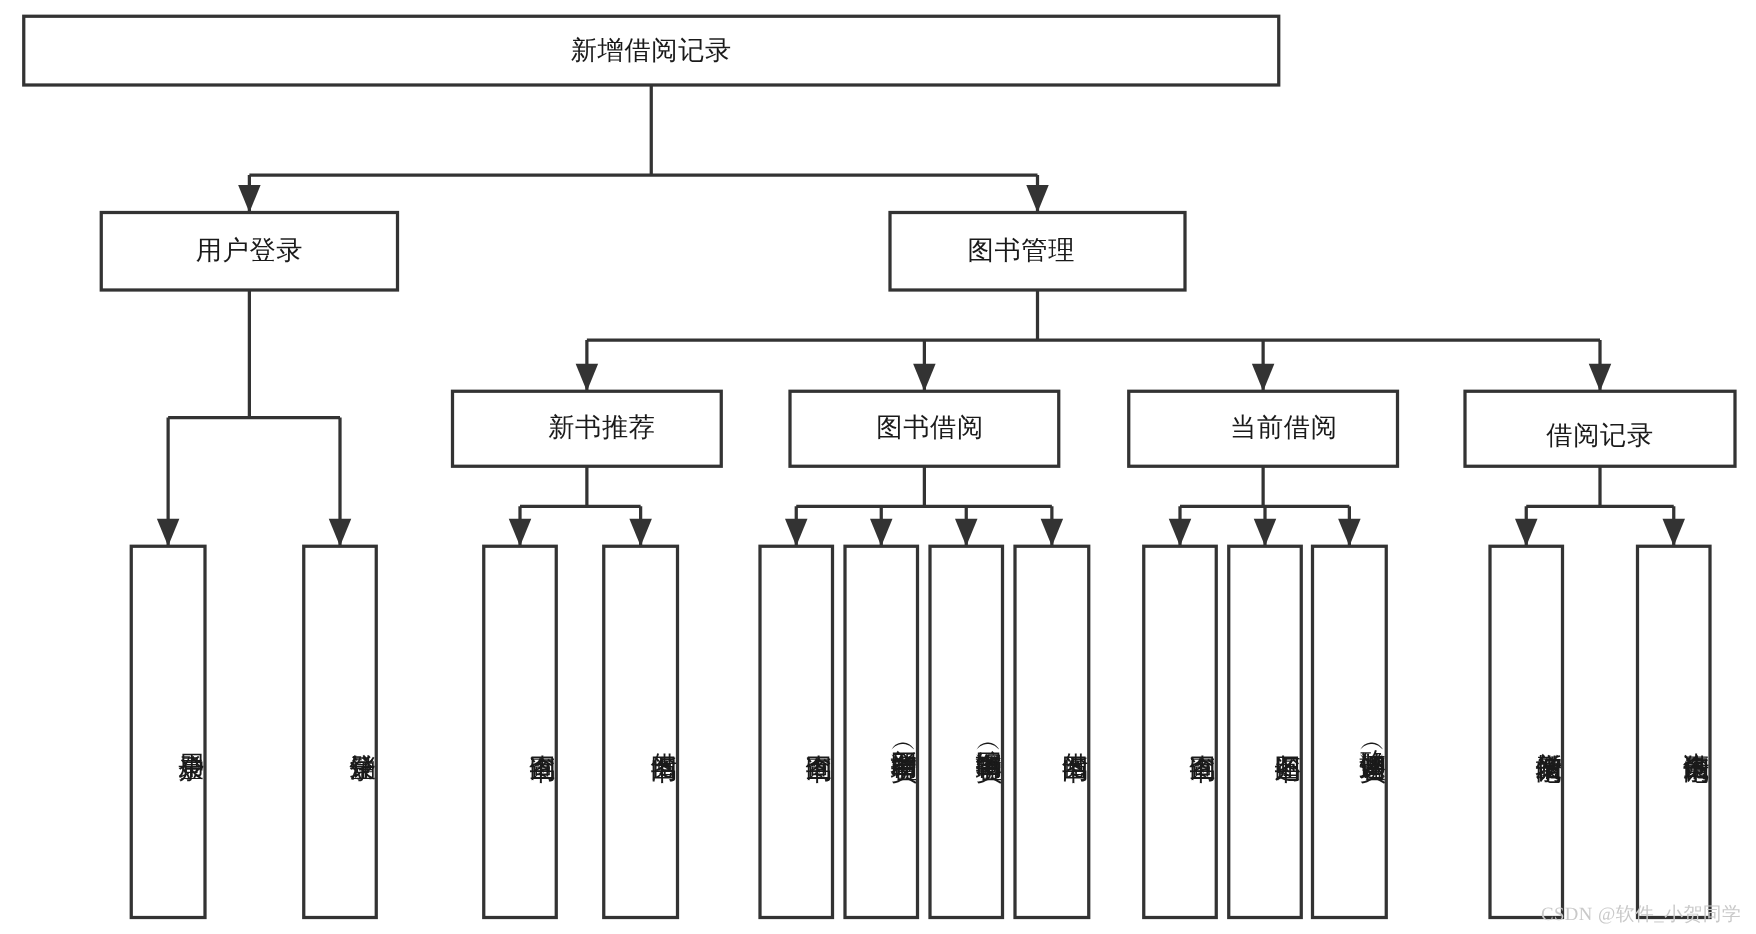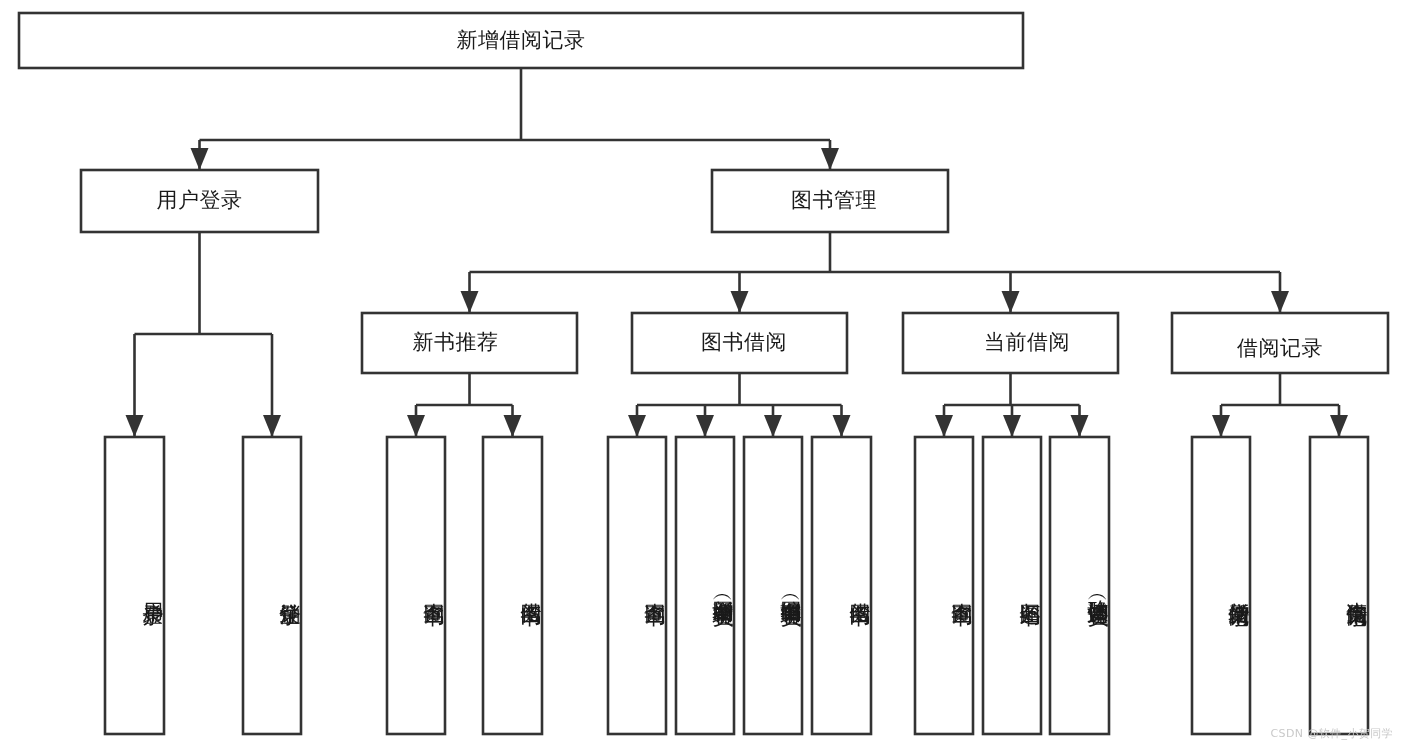--- a/index.html
+++ b/index.html
@@ -63,24 +63,25 @@
     text-orientation: upright;
     letter-spacing: 1px;
     white-space: nowrap;
     pointer-events: none;
   }
   .watermark {
     position: absolute;
     right: 12px;
     bottom: 6px;
     color: #c9c9c9;
-    font-size: 11px;
+    font-size: 15px;
     letter-spacing: 0.4px;
     white-space: nowrap;
     user-select: none;
+    font-family: Liberation Serif, serif;
   }
 </style>
 </head>
 <body>
 
 <div id="canvas">
 
   <svg id="tree" viewBox="0 0 1405 747" xmlns="http://www.w3.org/2000/svg">
     <g id="links-layer">
         <line x1="521" y1="68" x2="521" y2="140" class="link-line"></line>
@@ -156,22 +157,22 @@
         <rect x="983" y="437" width="58" height="297" class="node-box"></rect>
         <rect x="1050" y="437" width="59" height="297" class="node-box"></rect>
         <rect x="1192" y="437" width="58" height="297" class="node-box"></rect>
         <rect x="1310" y="437" width="58" height="297" class="node-box"></rect>
       </g>
   </svg>
 
   <div id="labels-layer">
       <div class="node-label-h" style="left: 19px; top: 13px; width: 1004px; height: 55px;">新增借阅记录</div>
       <div class="node-label-h" style="left: 81px; top: 170px; width: 237px; height: 62px;">用户登录</div>
-      <div class="node-label-h" style="left: 716px; top: 170px; width: 236px; height: 62px;">图书管理</div>
-      <div class="node-label-h" style="left: 348px; top: 313px; width: 215px; height: 60px;">新书推荐</div>
+      <div class="node-label-h" style="left: 699px; top: 170px; width: 236px; height: 62px;">图书管理</div>
+      <div class="node-label-h" style="left: 374px; top: 313px; width: 215px; height: 60px;">新书推荐</div>
       <div class="node-label-h" style="left: 632px; top: 313px; width: 224px; height: 60px;">图书借阅</div>
       <div class="node-label-h" style="left: 903px; top: 313px; width: 248px; height: 60px;">当前借阅</div>
       <div class="node-label-h" style="left: 1172px; top: 313px; width: 216px; height: 72px;">借阅记录</div>
       <div class="node-label-v" style="left: 105px; top: 447px; width: 59px; height: 281px;">用户登录</div>
       <div class="node-label-v" style="left: 243px; top: 447px; width: 58px; height: 281px;">注销登录</div>
       <div class="node-label-v" style="left: 387px; top: 447px; width: 58px; height: 281px;">查询图书</div>
       <div class="node-label-v" style="left: 483px; top: 447px; width: 59px; height: 281px;">借阅图书</div>
       <div class="node-label-v" style="left: 608px; top: 447px; width: 58px; height: 281px;">查询图书</div>
       <div class="node-label-v" style="left: 676px; top: 447px; width: 58px; height: 281px;">新增图书（管理员）</div>
       <div class="node-label-v" style="left: 744px; top: 447px; width: 58px; height: 281px;">编辑图书（管理员）</div>

